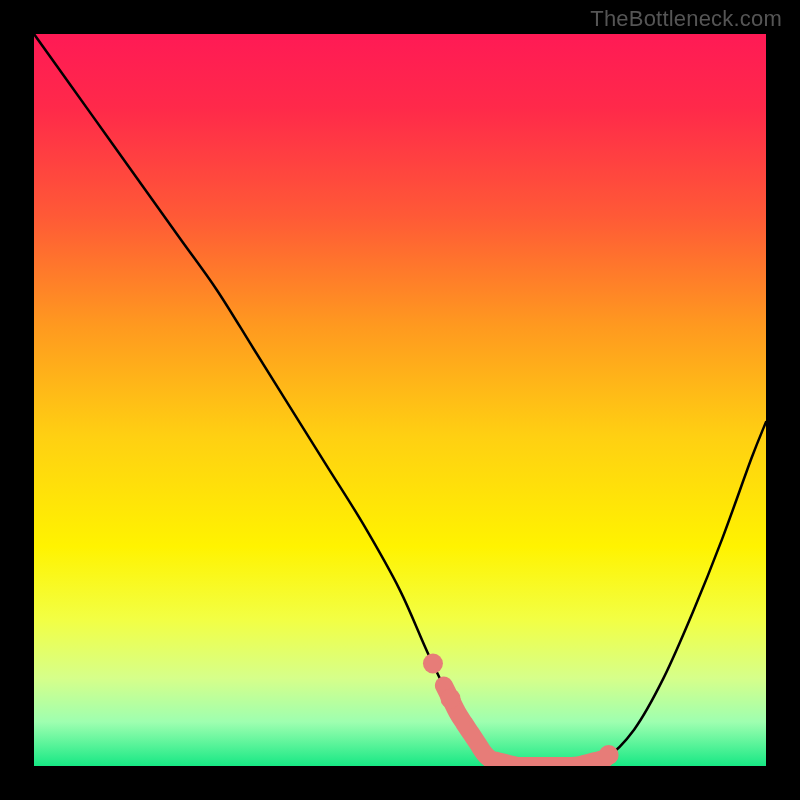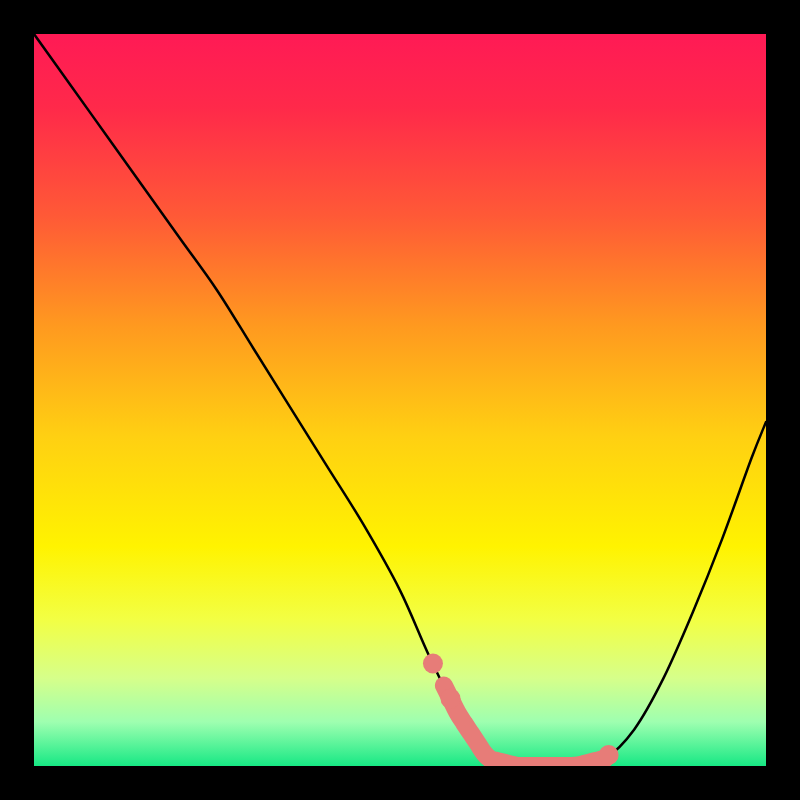--- a/index.html
+++ b/index.html
@@ -48,20 +48,21 @@
     color: #555;
     font-size: 22px;
     font-weight: 500;
     letter-spacing: 0.2px;
   }
 </style>
 </head>
 <body>
 
 <div class="frame">
+  <div class="attribution">TheBottleneck.com</div>
 
   <div class="plot-area">
     <svg class="gradient" viewBox="0 0 732 732" preserveAspectRatio="none">
       <defs>
         <linearGradient id="bg-grad" x1="0" y1="0" x2="0" y2="1">
             <stop offset="0%" stop-color="#ff1a55"></stop>
             <stop offset="10%" stop-color="#ff294a"></stop>
             <stop offset="25%" stop-color="#ff5a36"></stop>
             <stop offset="40%" stop-color="#ff9a1f"></stop>
             <stop offset="55.00000000000001%" stop-color="#ffd012"></stop>

